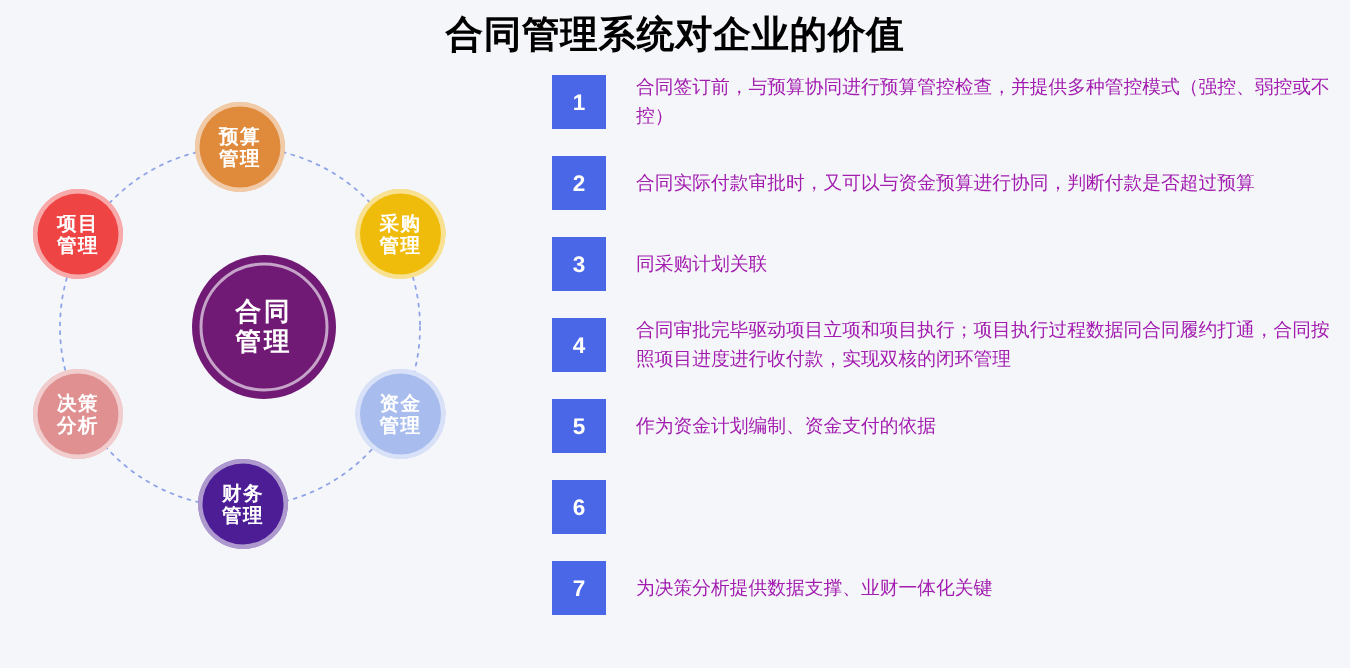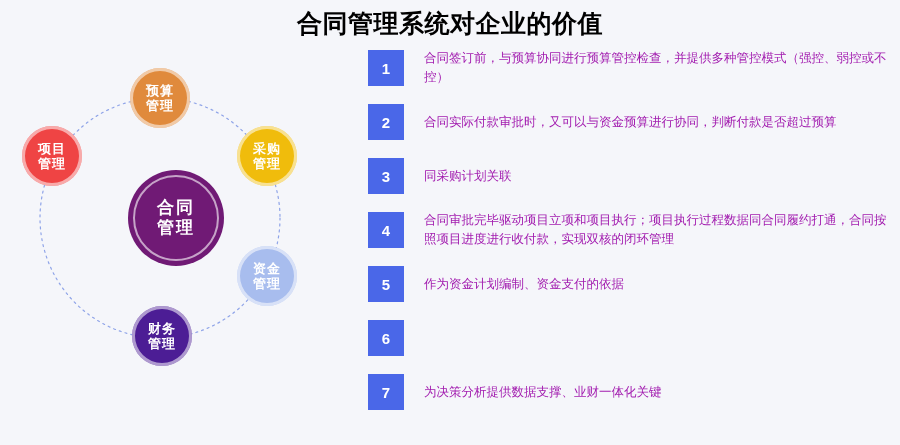--- a/index.html
+++ b/index.html
@@ -109,20 +109,23 @@
     </div>
 
     <div class="node sat" style="left:237px; top:208px; background:#a8bdee;">
       <span class="lbl"><span>资金</span><br><span>管理</span></span>
     </div>
 
     <div class="node sat" style="left:132px; top:268px; background:#4c1d95;">
       <span class="lbl"><span>财务</span><br><span>管理</span></span>
     </div>
 
+    <div class="node sat" style="left:22px; top:208px; background:#e09090;">
+      <span class="lbl"><span>决策</span><br><span>分析</span></span>
+    </div>
 
     <div class="node sat" style="left:22px; top:88px; background:#ef4444;">
       <span class="lbl"><span>项目</span><br><span>管理</span></span>
     </div>
 
   </div>
 
   <div class="list">
 
     <div class="row">

